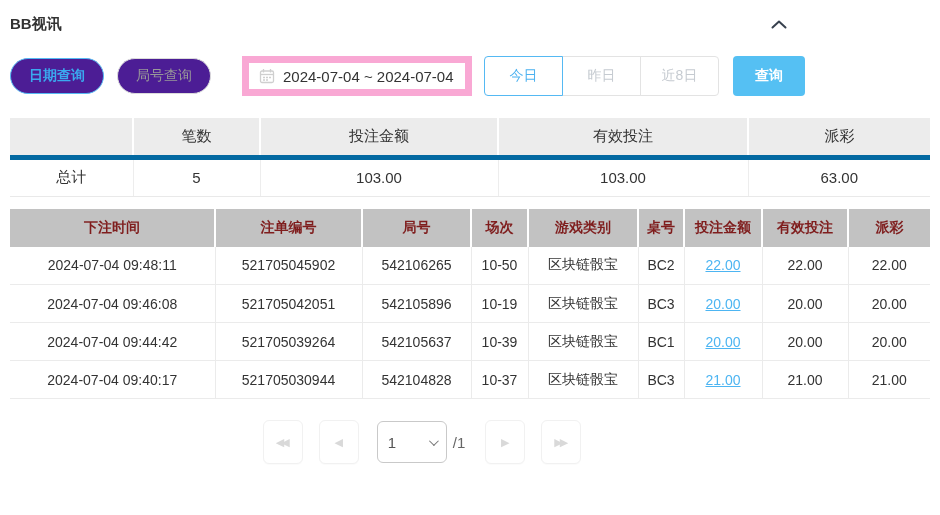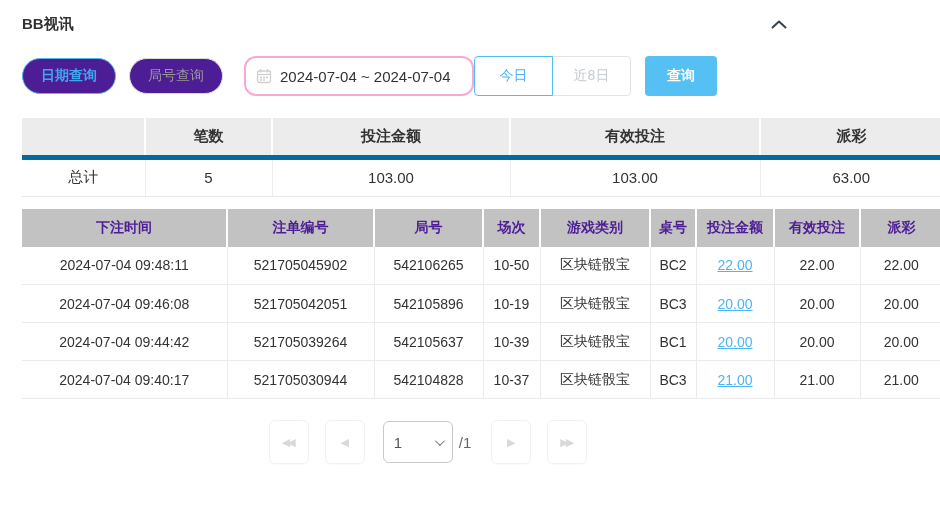--- a/index.html
+++ b/index.html
@@ -1,60 +1,60 @@
 <!DOCTYPE html>
 <html><head>
 <meta charset="utf-8">
 <style>
   * { margin: 0; padding: 0; box-sizing: border-box; }
   html, body { width: 940px; height: 515px; background: #fff; overflow: hidden; }
   body { font-family: "Liberation Sans", "DejaVu Sans", sans-serif; color: #333; }
 
-  .panel { width: 844px; height: 515px; padding: 12px 10px 0 22px; position: relative; }
+  .panel { width: 844px; height: 515px; padding: 12px 10px 0 10px; position: relative; }
 
   
   .panel-header { display: flex; align-items: center; justify-content: space-between; height: 24px; }
   .panel-title { font-size: 15px; font-weight: bold; color: #333; }
   .collapse-btn { width: 30px; height: 22px; display: flex; align-items: center; justify-content: center; cursor: pointer; margin-right: 40px; }
 
   
   .filter-row { margin-top: 20px; display: flex; align-items: center; height: 40px; }
   .pill { height: 36px; border-radius: 18px; background: #4c1d95; border: 1px solid #dcdcdc;
           color: #999; font-size: 14px; padding: 0 18px; display: inline-flex; align-items: center;
           justify-content: center; cursor: pointer; margin-right: 13px; }
   .pill.active { border-color: #55b9f3; color: #3aa9ef; font-weight: bold; }
-  .date-input { margin-left: 8px; width: 230px; height: 40px; border: 2px solid #f9a8d4; border-radius: 12px;
+  .date-input { margin-left: 18px; width: 230px; height: 40px; border: 7px solid #f9a8d4; border-radius: 0;
                 display: flex; align-items: center; padding: 0 10px; background: #fff; cursor: pointer; }
   .date-input .cal { margin-right: 8px; display: flex; }
   .date-input .val { font-size: 15px; color: #333; white-space: nowrap; }
-  .range-group { display: flex; margin-left: 0; border-radius: 16px; }
+  .range-group { display: flex; margin-left: 12px; border-radius: 16px; }
   .range-btn { width: 79px; height: 40px; background: #fff; border: 1px solid #e3e3e3; color: #c6cbd1;
                font-size: 14px; display: flex; align-items: center; justify-content: center;
                cursor: pointer; margin-left: -1px; }
   .range-btn:first-child { border-radius: 4px 0 0 4px; margin-left: 0; }
   .range-btn:last-child { border-radius: 0 4px 4px 0; }
   .range-btn.active { border-color: #55b9f3; color: #4db2f0; position: relative; z-index: 2; }
   .search-btn { margin-left: 14px; width: 72px; height: 40px; border: none; border-radius: 4px;
                 background: #55c0f3; color: #fff; font-size: 14px; font-weight: bold; cursor: pointer;
                 display: flex; align-items: center; justify-content: center; }
 
   
   table { border-collapse: collapse; table-layout: fixed; width: 920px; }
   td, th { text-align: center; overflow: hidden; white-space: nowrap; }
 
   .summary-table { margin-top: 22px; }
-  .summary-table th { height: 39px; background: #ececec; font-size: 15px; font-weight: bold;
+  .summary-table th { height: 39px; background: #ececec; font-size: 15px; font-weight: normal;
                       color: #333; border-right: 2px solid #fff; }
   .summary-table th:last-child { border-right: none; }
   .summary-table td { height: 39px; font-size: 15px; color: #333; background: #fff;
                       border-right: 1px solid #ededed; border-bottom: 1px solid #e9e9e9; border-top: 5px solid #0369a1; }
   .summary-table td:last-child { border-right: none; }
 
   .main-table { margin-top: 12px; }
-  .main-table th { height: 38px; background: #c2c2c2; color: #4c1d95; font-size: 14px; font-weight: bold;
+  .main-table th { height: 38px; background: #c2c2c2; color: #7f1d1d; font-size: 14px; font-weight: bold;
                    border-right: 2px solid #fff; }
   .main-table th:last-child { border-right: none; }
   .main-table td { height: 38px; font-size: 14px; color: #333; background: #fff;
                    border-right: 1px solid #ebebeb; border-bottom: 1px solid #ebebeb; }
   .main-table td:last-child { border-right: none; }
   .bet-link { color: #4db5f2; text-decoration: underline; cursor: pointer; }
   .negative { color: #f25c5c; }
 
   
   .pagination { margin-top: 21px; display: flex; align-items: center; justify-content: center; }
@@ -99,20 +99,21 @@
             <line x1="10" y1="9.5" x2="12" y2="9.5"></line>
           <line x1="4" y1="12" x2="6" y2="12"></line>
             <line x1="7" y1="12" x2="9" y2="12"></line>
         </svg>
       </span>
       <span class="val">2024-07-04 ~ 2024-07-04</span>
     </div>
 
     <div class="range-group">
       <div class="range-btn active">今日</div>
+      <div class="range-btn">昨日</div>
       <div class="range-btn">近8日</div>
     </div>
 
     <div class="search-btn">查询</div>
   </div>
 
   <table class="summary-table">
     <colgroup>
         <col style="width:123px">
         <col style="width:127px">

